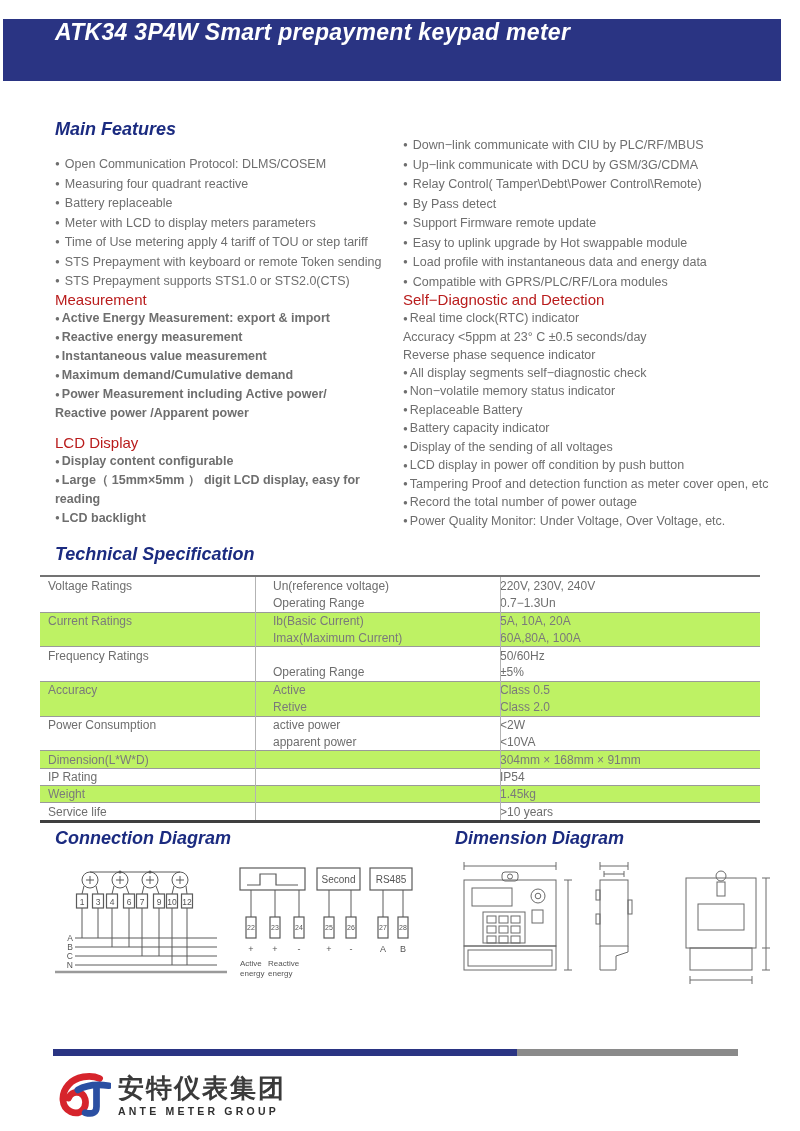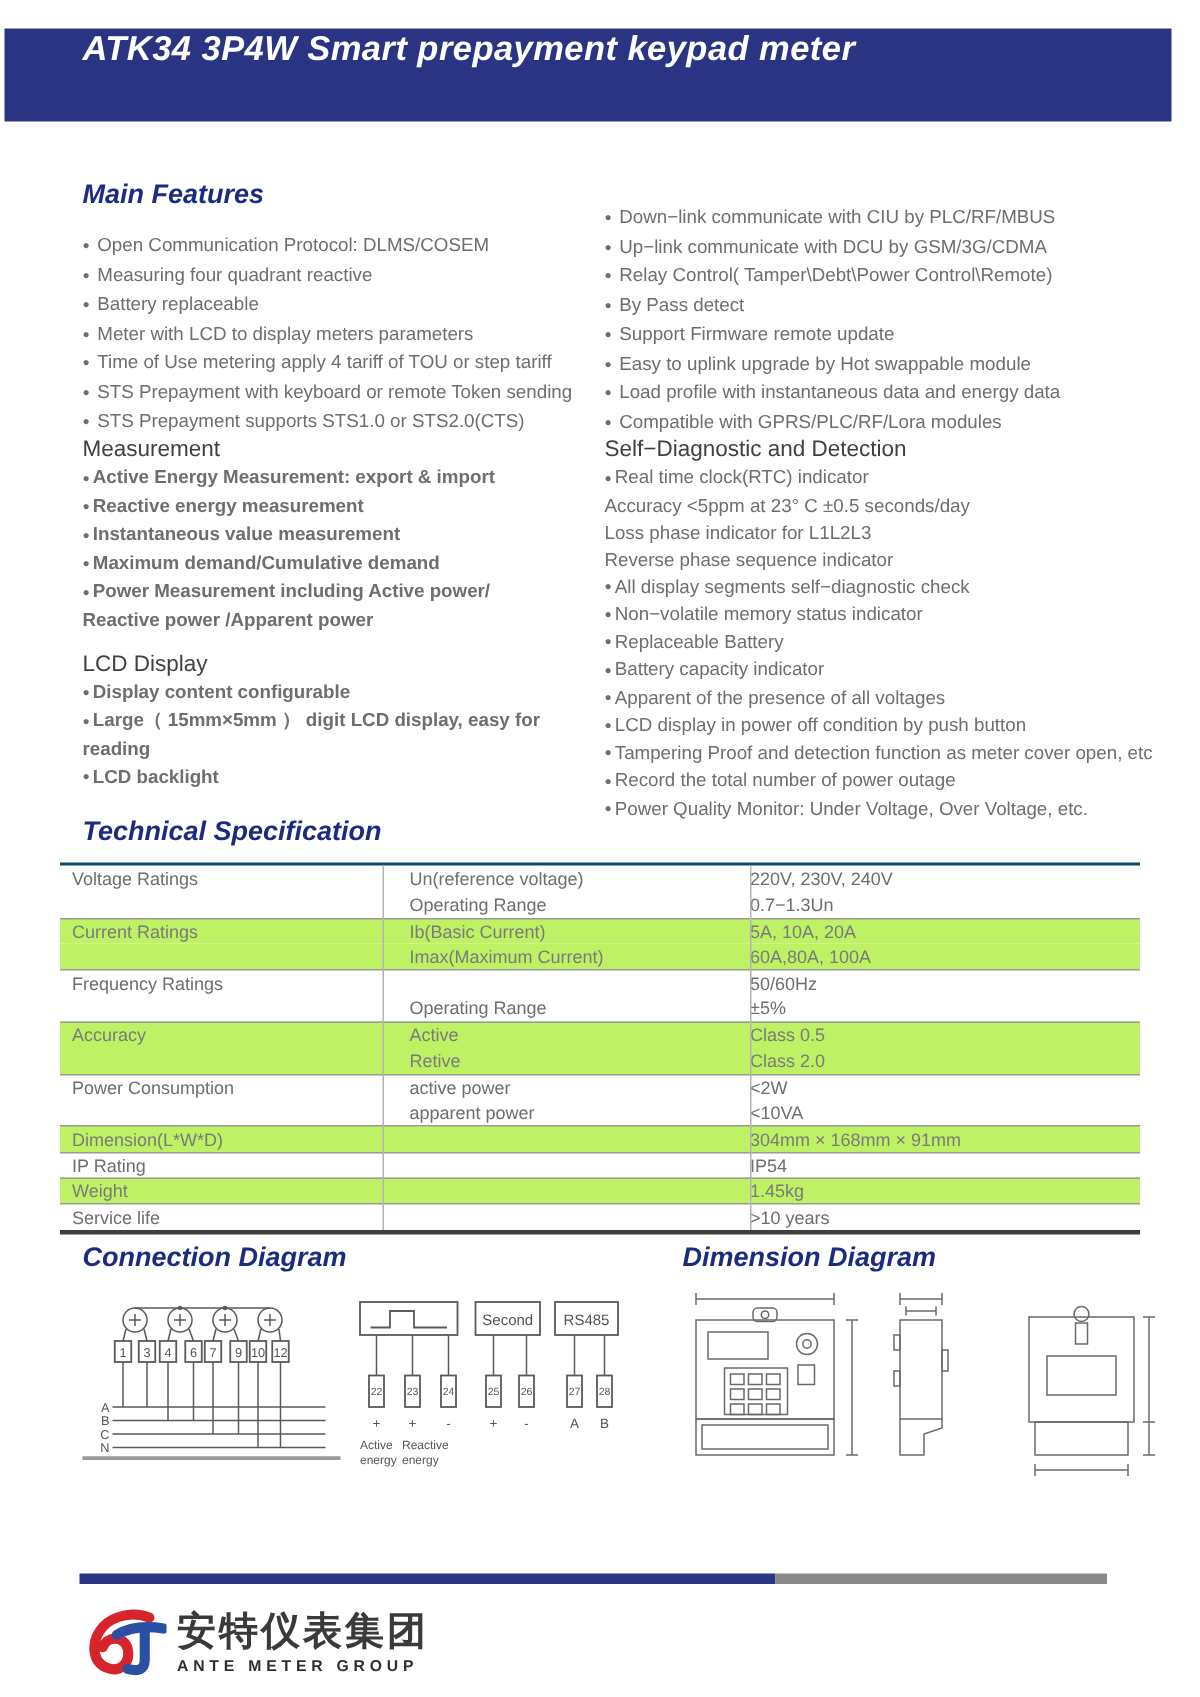--- a/index.html
+++ b/index.html
@@ -7,32 +7,32 @@
   body { font-family:"Liberation Sans","DejaVu Sans",sans-serif; }
   .page { position:relative; width:800px; height:1131px; background:#fff; overflow:hidden; }
 
   .banner { position:absolute; left:3px; top:19px; width:778px; height:62px;
             background:#2a3483; display:flex; }
   .banner h1 { color:#fff; font-style:italic; font-weight:bold; font-size:23px;
                padding-left:52px; letter-spacing:.3px; white-space:nowrap; }
 
   .navy-heading { position:absolute; color:#1b2b80; font-style:italic; font-weight:bold;
                   font-size:18px; white-space:nowrap; }
-  .gray-heading { position:absolute; color:#404040; font-weight:500; font-size:15px; white-space:nowrap; }
+  .gray-heading { position:absolute; color:#b91c1c; font-weight:500; font-size:15px; white-space:nowrap; }
 
   ul.blist { position:absolute; list-style:none; font-size:12.5px; color:#6e6e6e; }
   ul.blist li { white-space:nowrap; }
   ul.main li { line-height:19px; }
   ul.sub li { line-height:18.5px;font-weight:bold; }
   ul.diag li { line-height:18px; }
   .bu { font-size:8px; vertical-align:1.5px; margin-right:5px; color:#6e6e6e; }
   ul.sub .bu, ul.diag .bu { margin-right:2px; }
 
   .spec-wrap { position:absolute; left:40px; top:575px; width:720px;
-               border-top:2px solid #0c4a6e; border-bottom:3px solid #3f3f3f; }
+               border-top:2px solid #737373; border-bottom:3px solid #3f3f3f; }
   .spec-row { display:flex; height:17.35px; align-items:center; font-size:12px; color:#6e6e6e; }
   .spec-row.shade { background:#bef264; color:#7a7a7a; }
   .spec-row.sep { border-top:1px solid #9a9a9a; }
   .spec-row .c1 { width:215px; padding-left:8px; white-space:nowrap; overflow:hidden; }
   .spec-row .c2 { width:245px; padding-left:18px; white-space:nowrap; overflow:hidden; }
   .spec-row .c3 { flex:1; white-space:nowrap; overflow:hidden; }
   .vline { position:absolute; top:0; bottom:0; width:1px; background:#b3b3b3; }
 
   .conn-svg, .dim-svg { position:absolute; }
   .conn-svg { left:50px; top:856px; width:390px; height:130px; }
@@ -95,27 +95,26 @@
       <li><span class="bu">●</span><span>Display content configurable</span></li>
       <li><span class="bu">●</span><span>Large（ 15mm×5mm ） digit LCD display, easy for</span></li>
       <li class="nb"><span>reading</span></li>
       <li><span class="bu">●</span><span>LCD backlight</span></li>
     </ul>
 
   <h3 class="gray-heading" style="left:403px; top:291px;">Self−Diagnostic and Detection</h3>
   <ul class="blist diag" style="left:403px; top:309px; width:372px;">
       <li><span class="bu">●</span><span>Real time clock(RTC) indicator</span></li>
       <li class="nb"><span>Accuracy &lt;5ppm at 23° C ±0.5 seconds/day</span></li>
-      <li class="nb"><span>Loss phase indicator for L1L2L3</span></li>
       <li class="nb"><span>Reverse phase sequence indicator</span></li>
       <li><span class="bu">●</span><span>All display segments self−diagnostic check</span></li>
       <li><span class="bu">●</span><span>Non−volatile memory status indicator</span></li>
       <li><span class="bu">●</span><span>Replaceable Battery</span></li>
       <li><span class="bu">●</span><span>Battery capacity indicator</span></li>
-      <li><span class="bu">●</span><span>Apparent of the presence of all voltages</span></li>
+      <li><span class="bu">●</span><span>Display of the sending of all voltages</span></li>
       <li><span class="bu">●</span><span>LCD display in power off condition by push button</span></li>
       <li><span class="bu">●</span><span>Tampering Proof and detection function as meter cover open, etc</span></li>
       <li><span class="bu">●</span><span>Record the total number of power outage</span></li>
       <li><span class="bu">●</span><span>Power Quality Monitor: Under Voltage, Over Voltage, etc.</span></li>
     </ul>
 
   <h2 class="navy-heading" style="left:55px; top:544px;">Technical Specification</h2>
 
   <div class="spec-wrap">
     <div>

